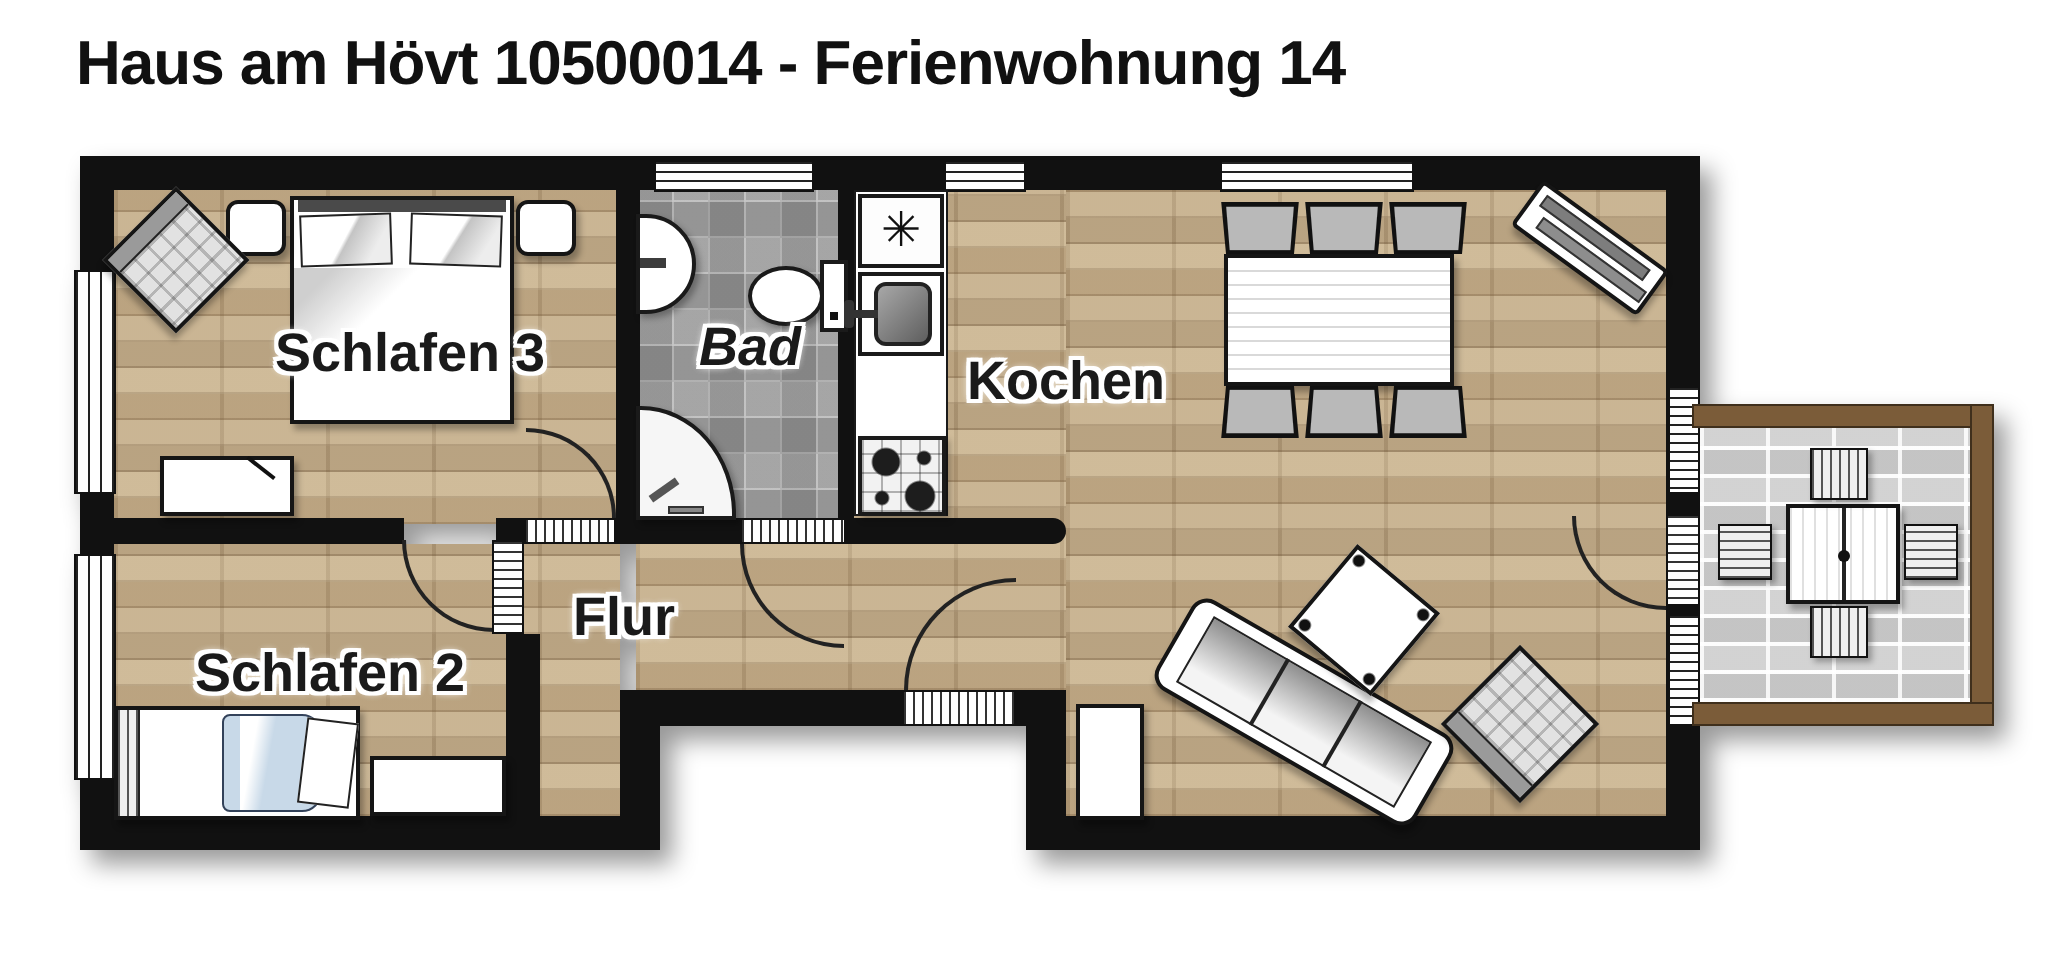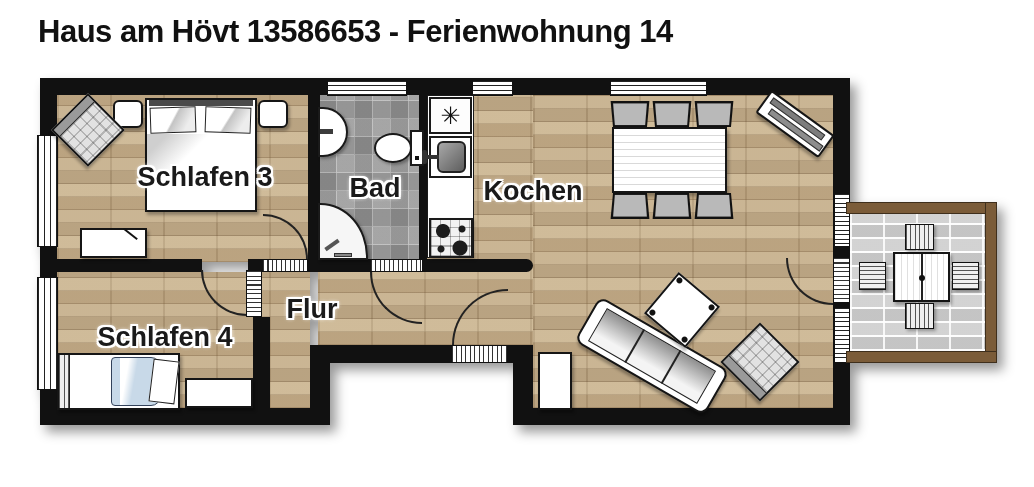--- a/index.html
+++ b/index.html
@@ -39,21 +39,21 @@
   .slat-h{background-color:#efefef;background-image:repeating-linear-gradient(0deg,#555 0 1px,transparent 1px 4.5px);}
   .tframe{background:#7b5c39;border:1px solid #3f2f1c;}
   .tfloor{background-color:#cfcfcf;background-image:
     repeating-linear-gradient(0deg, rgba(255,255,255,.95) 0 2px, rgba(0,0,0,0) 2px 14px),
     repeating-linear-gradient(90deg, rgba(255,255,255,.85) 0 2px, rgba(0,0,0,0) 2px 33px),
     repeating-linear-gradient(0deg, rgba(0,0,0,.05) 0 14px, rgba(255,255,255,.08) 14px 28px);}
 </style>
 </head>
 <body>
 
-<div class="abs title" style="left:38px;top:14px;">Haus am Hövt 13586653 - Ferienwohnung 14</div>
+<div class="abs title" style="left:38px;top:14px;">Haus am Hövt 10500014 - Ferienwohnung 14</div>
 
 <div class="abs plan" style="left:0;top:0;width:1034px;height:487px;">
 
   <div class="abs wood" style="left:57px;top:95px;width:253px;height:167px;"></div>
   <div class="abs wood" style="left:57px;top:272px;width:253px;height:136px;"></div>
   <div class="abs wood" style="left:318px;top:95px;width:215px;height:250px;"></div>
   <div class="abs wood" style="left:533px;top:95px;width:300px;height:313px;"></div>
   <div class="abs tiles" style="left:318px;top:95px;width:101px;height:168px;"></div>
 
   <div class="abs wall" style="left:40px;top:78px;width:810px;height:17px;"></div>
@@ -179,18 +179,18 @@
   <div class="abs tframe" style="left:846px;top:351px;width:151px;height:12px;"></div>
   <div class="abs furn" style="left:893px;top:252px;width:57px;height:50px;background-image:linear-gradient(#222,#222),repeating-linear-gradient(90deg,rgba(0,0,0,.12) 0 1px,transparent 1px 6px);background-size:2px 100%,100% 100%;background-position:center top,0 0;background-repeat:no-repeat;">
     <div class="abs" style="left:24px;top:21px;width:6px;height:6px;background:#111;border-radius:50%;"></div>
   </div>
   <div class="abs slat-v" style="left:905px;top:224px;width:29px;height:26px;border:1.5px solid #111;box-shadow:2px 2px 3px rgba(0,0,0,.3);"></div>
   <div class="abs slat-v" style="left:905px;top:303px;width:29px;height:26px;border:1.5px solid #111;box-shadow:2px 2px 3px rgba(0,0,0,.3);"></div>
   <div class="abs slat-h" style="left:859px;top:262px;width:27px;height:28px;border:1.5px solid #111;box-shadow:2px 2px 3px rgba(0,0,0,.3);"></div>
   <div class="abs slat-h" style="left:952px;top:262px;width:27px;height:28px;border:1.5px solid #111;box-shadow:2px 2px 3px rgba(0,0,0,.3);"></div>
 
   <div class="abs label" style="left:205px;top:177px;">Schlafen 3</div>
-  <div class="abs label" style="left:375px;top:188px;">Bad</div>
+  <div class="abs label" style="left:375px;top:174px;font-style:italic;">Bad</div>
   <div class="abs label" style="left:533px;top:191px;">Kochen</div>
   <div class="abs label" style="left:312px;top:309px;text-align:center;">Flur</div>
-  <div class="abs label" style="left:165px;top:337px;">Schlafen 4</div>
+  <div class="abs label" style="left:165px;top:337px;">Schlafen 2</div>
 
 </div>
 
 </body></html>

